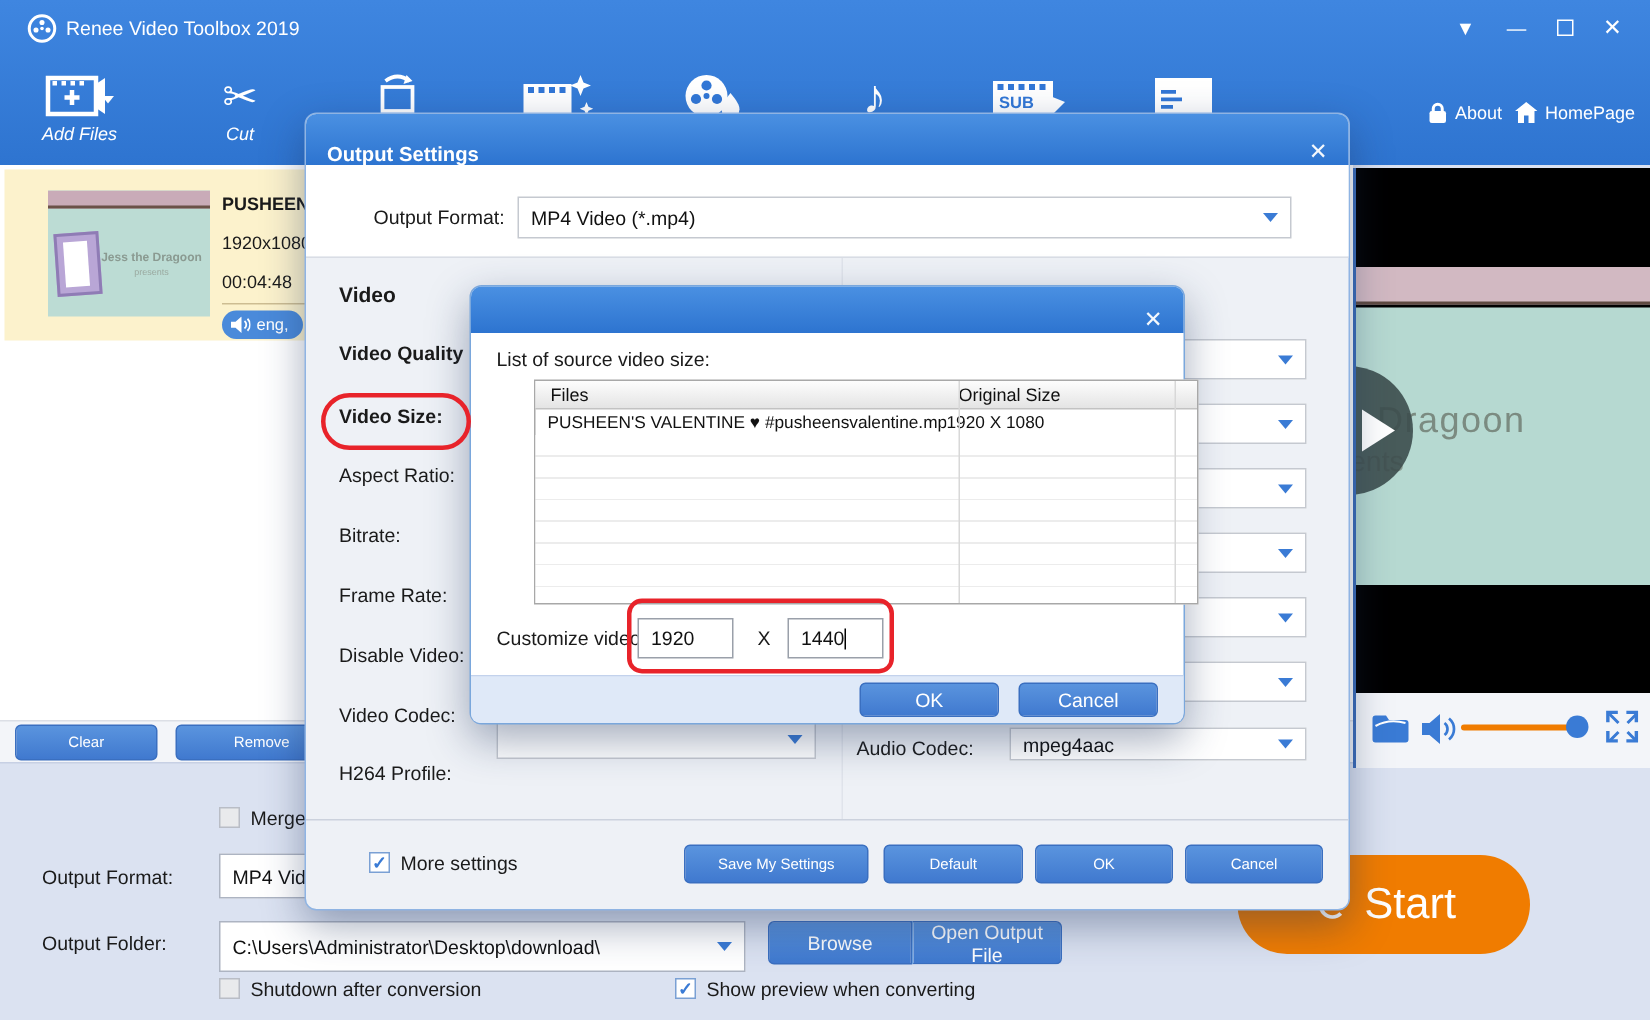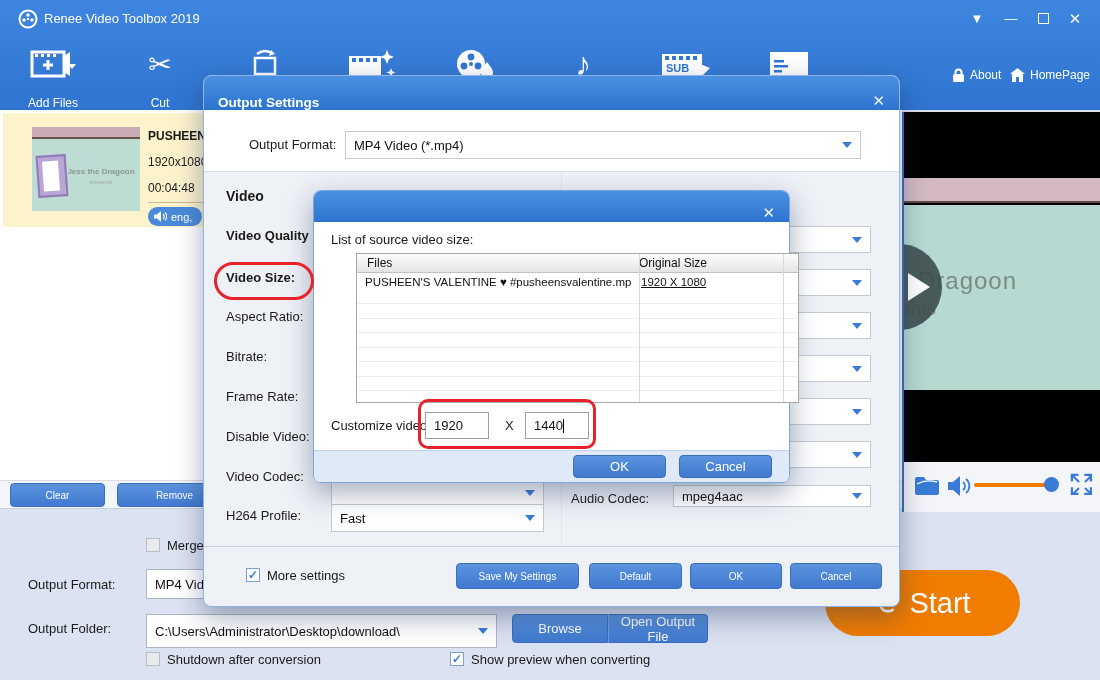--- a/index.html
+++ b/index.html
@@ -9,21 +9,21 @@
   .abs { position:absolute; }
 
   
   .topbar { left:0; top:0; width:1100px; height:110px;
             background:linear-gradient(#3f86e0,#2e74d0); color:#fff; }
   .apptitle { left:44px; top:11px; font-size:13px; color:#fff; }
   .winctl { top:10px; width:22px; height:18px; text-align:center; font-size:13px;
             color:#fff; line-height:18px; cursor:default; }
   .maxbox { width:11px; height:11px; border:1.5px solid #fff; margin:3px auto 0; }
   .toolitem { text-align:center; color:#fff; }
-  .toollabel { font-size:12px; color:#fff; margin-top:16px; }
+  .toollabel { font-size:12px; color:#fff; margin-top:2px;font-style:italic; }
   .toolicon { height:34px; display:flex; align-items:flex-end; justify-content:center; }
   .quicklink { top:66px; height:18px; display:flex; align-items:center; gap:5px;
                color:#fff; font-size:12px; }
 
   
   .filepanel { left:0; top:110px; width:902px; height:370px; background:#fff; }
   .btnrow { left:0; top:480px; width:902px; height:28px; background:#f3f5f9;
             border-top:1px solid #dcdfe6; }
   .fileitem { left:3px; top:3px; width:620px; height:114px; background:#fcf2cc; }
   .thumb { left:29px; top:14px; width:108px; height:84px; background:#bcdcd4; overflow:hidden; }
@@ -336,24 +336,20 @@
     <div class="abs oslbl" style="left:22px;top:273px;">Bitrate:</div>
     <div class="abs oslbl" style="left:22px;top:313px;">Frame Rate:</div>
     <div class="abs oslbl" style="left:22px;top:353px;">Disable Video:</div>
     <div class="abs oslbl" style="left:22px;top:393px;">Video Codec:</div>
     <div class="abs oslbl" style="left:22px;top:432px;">H264 Profile:</div>
 
     <div class="abs fieldbox" style="left:127px;top:403px;width:213px;height:27px;">
         <span class="chev"></span>
       </div>
 
-    <div class="abs fieldbox" style="left:127px;top:428px;width:213px;height:28px;">
-      <span>Fast</span>
-      <span class="chev"></span>
-    </div>
 
     <div class="abs fieldbox" style="left:469px;top:150px;width:198px;height:27px;">
         <span class="chev"></span>
       </div>
     <div class="abs fieldbox" style="left:469px;top:193px;width:198px;height:27px;">
         <span class="chev"></span>
       </div>
     <div class="abs fieldbox" style="left:469px;top:236px;width:198px;height:27px;">
         <span class="chev"></span>
       </div>
@@ -391,21 +387,21 @@
 
     <div class="abs oslbl" style="left:17px;top:41px;">List of source video size:</div>
 
     <div class="abs tbl" style="left:17px;top:62px;width:443px;height:150px;">
       <div class="tbl-head">
         <span style="padding-left:10px;width:272px;">Files</span>
         <span style="padding-left:10px;">Original Size</span>
       </div>
       <div style="height:17px;display:flex;align-items:center;font-size:11.5px;color:#111;">
         <span style="padding-left:8px;width:274px;white-space:nowrap;overflow:hidden;">PUSHEEN'S VALENTINE ♥ #pusheensvalentine.mp4</span>
-        <span style="padding-left:10px;white-space:nowrap;text-decoration:underline;">1920 X 1080</span>
+        <span style="white-space:nowrap;">1920 X 1080</span>
       </div>
       <div class="tbl-rows" style="height:112px;"></div>
       <div class="abs vline" style="left:282px;top:0;height:148px;"></div>
       <div class="abs vline" style="left:426px;top:0;height:148px;"></div>
     </div>
 
     <div class="abs oslbl" style="left:17px;top:227px;">Customize video:</div>
     <div class="abs fieldbox" style="left:111px;top:221px;width:64px;height:27px;border-color:#9aa0aa;">
       <span>1920</span>
     </div>

